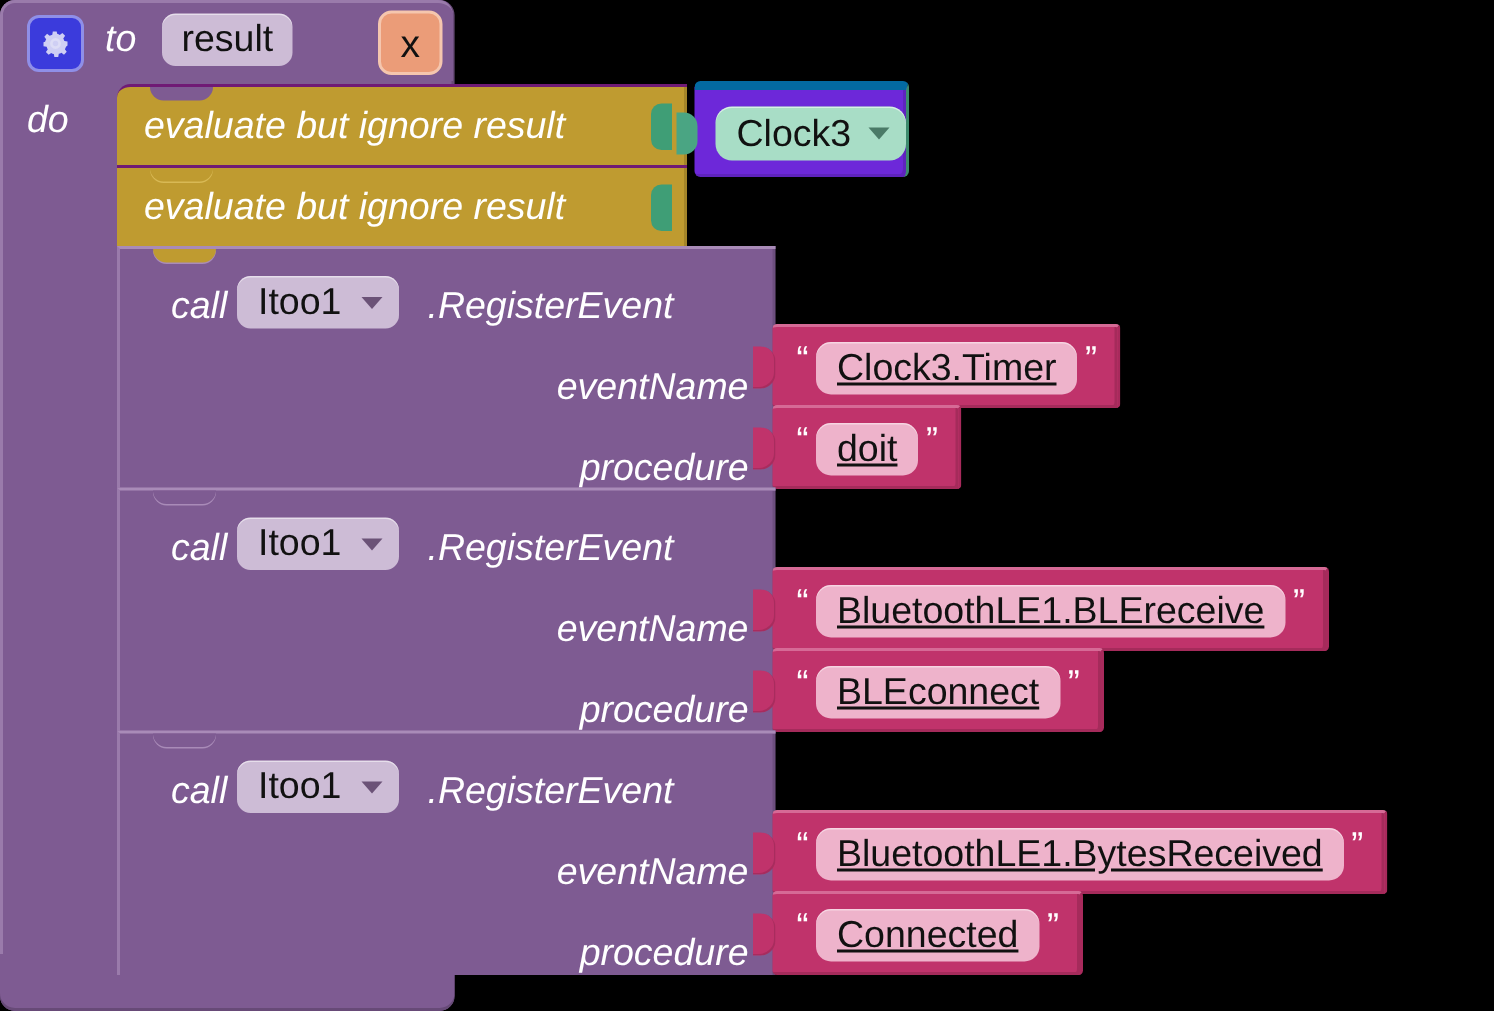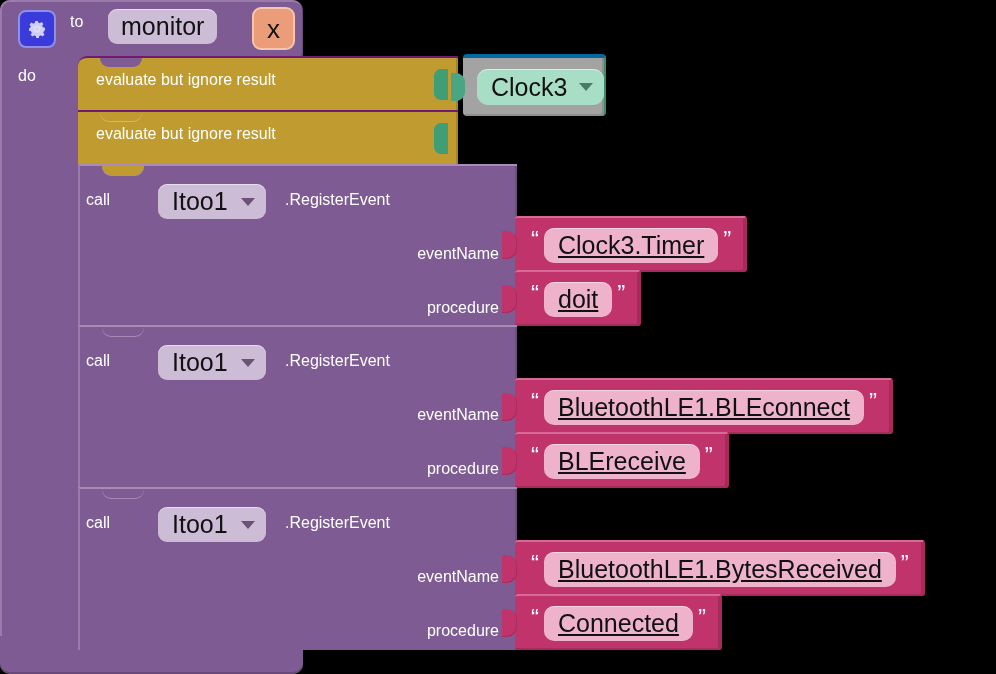--- a/index.html
+++ b/index.html
@@ -6,21 +6,21 @@
   html,body{margin:0;padding:0;background:#000;}
   body{
     width:996px;height:674px;overflow:hidden;
     font-family:"Liberation Sans","DejaVu Sans",sans-serif;
     -webkit-font-smoothing:antialiased;
   }
   #canvas{position:relative;width:996px;height:674px;background:#000;}
 
   
   .abs{position:absolute;}
-  .lbl{color:#ffffff;font-size:16px;line-height:1;white-space:nowrap;}
+  .lbl{color:#ffffff;font-size:25px;line-height:1;white-space:nowrap;font-style:italic;}
   .lbl-dark{color:#111111;font-size:25px;line-height:1;white-space:nowrap;}
 
   
   .proc-outer{
     left:0px;top:0px;width:303px;height:674px;
     background:#7e5b92;
     border-radius:10px 10px 10px 10px;
     box-shadow:inset -2px -2px 0 rgba(0,0,0,.18);
   }
   .proc-head{
@@ -78,22 +78,22 @@
   .eval .notch-top{background:#7e5b92;}
   .eval.second .notch-top{background:#bf9b30;box-shadow:0 1px 0 #d8b955;}
   
   .eval-socket{
     position:absolute;right:10px;top:11px;width:14px;height:31px;
     background:#3f9e76;border-radius:7px 0 0 7px;
   }
 
   
   .comp{
-    height:58px;background:#a3a3a3;
-    border-top:4px solid #0369a1;border-right:2px solid #3d8a6d;
+    height:58px;background:#6d28d9;
+    border-top:6px solid #0369a1;border-right:2px solid #3d8a6d;
     border-radius:4px;
     display:flex;align-items:center;
     box-shadow:inset -2px -2px 0 rgba(0,0,0,.12);
   }
   .comp .plug{
     position:absolute;left:-12px;top:15px;width:14px;height:28px;
     background:#4aa583;border-radius:0 9px 9px 0;
   }
   .comp-field{
     margin-left:14px;height:36px;padding:0 11px 0 14px;border-radius:11px;
@@ -105,21 +105,21 @@
   .caret.purple{border-top-color:#6b5277;}
 
   
   .callblk{
     left:78px;width:437px;background:#7e5b92;
     border-top:2px solid #a98bb8;border-left:2px solid #9a7bab;
     box-shadow:inset -2px 0 0 rgba(0,0,0,.13);
   }
   .callblk .notch-top{background:#7e5b92;box-shadow:0 1px 0 #a98bb8;}
   .callblk.first .notch-top{background:#bf9b30;box-shadow:0 1px 0 #a98bb8;}
-  .call-word{left:6px;text-align:center;}
+  .call-word{left:34px;text-align:center;}
   .dd-field{
     height:35px;padding:0 11px 0 14px;border-radius:9px;
     background:#cdbcd6;display:flex;align-items:center;gap:13px;
     box-shadow:inset 0 1px 0 rgba(255,255,255,.5);
   }
   .method-word{}
   .param-word{position:absolute;right:18px;}
 
   
   .strblk{
@@ -164,21 +164,21 @@
   <div class="abs gear-btn">
     <svg width="20" height="20" viewBox="0 0 20 20" aria-hidden="true">
       <path fill="#dcdcf5" d="M10 6.4a3.6 3.6 0 100 7.2 3.6 3.6 0 000-7.2zm0 5.4a1.8 1.8 0 110-3.6 1.8 1.8 0 010 3.6z"></path>
       <path fill="#dcdcf5" d="M18 11.3v-2.6l-2.1-.35a6.2 6.2 0 00-.72-1.74l1.24-1.73-1.84-1.84-1.73 1.24a6.2 6.2 0 00-1.74-.72L10.8 2h-2.6l-.35 2.1a6.2 6.2 0 00-1.74.72L4.38 3.58 2.54 5.42l1.24 1.73a6.2 6.2 0 00-.72 1.74L2 9.24v2.6l2.1.35c.16.62.4 1.2.72 1.74l-1.24 1.73 1.84 1.84 1.73-1.24c.54.32 1.12.56 1.74.72L9.24 19h2.6l.35-2.1c.62-.16 1.2-.4 1.74-.72l1.73 1.24 1.84-1.84-1.24-1.73c.32-.54.56-1.12.72-1.74L18 11.3z" opacity=".92"></path>
     </svg>
   </div>
 
   <div class="abs lbl to-word">to</div>
 
   <div class="abs name-field">
-    <span class="lbl-dark">monitor</span>
+    <span class="lbl-dark">result</span>
   </div>
 
   <div class="abs x-btn">
     <span>x</span>
   </div>
 
   <div class="abs lbl do-word">do</div>
 
   <div class="abs eval first" style="top:56px;">
     <div class="notch-top"></div>
@@ -240,30 +240,30 @@
     </div>
     <div class="abs lbl method-word" style="left:205px;top:26px;">.RegisterEvent</div>
     <div class="lbl param-word" style="top:80px;">eventName</div>
     <div class="lbl param-word" style="top:134px;">procedure</div>
   </div>
 
   <div class="abs strblk" style="left:515px;top:378px;">
     <div class="plug"></div>
     <span class="quote open">“</span>
     <div class="str-field">
-      <span>BluetoothLE1.BLEconnect</span>
+      <span>BluetoothLE1.BLEreceive</span>
     </div>
     <span class="quote close">”</span>
   </div>
 
   <div class="abs strblk" style="left:515px;top:432px;">
     <div class="plug"></div>
     <span class="quote open">“</span>
     <div class="str-field">
-      <span>BLEreceive</span>
+      <span>BLEconnect</span>
     </div>
     <span class="quote close">”</span>
   </div>
 
   <div class="abs callblk" style="top:487px;height:161px;">
     <div class="notch-top"></div>
     <div class="abs lbl call-word" style="top:26px;">call</div>
     <div class="abs dd-field" style="left:78px;top:18px;">
       <span class="lbl-dark">Itoo1</span>
       <span class="caret purple"></span>

